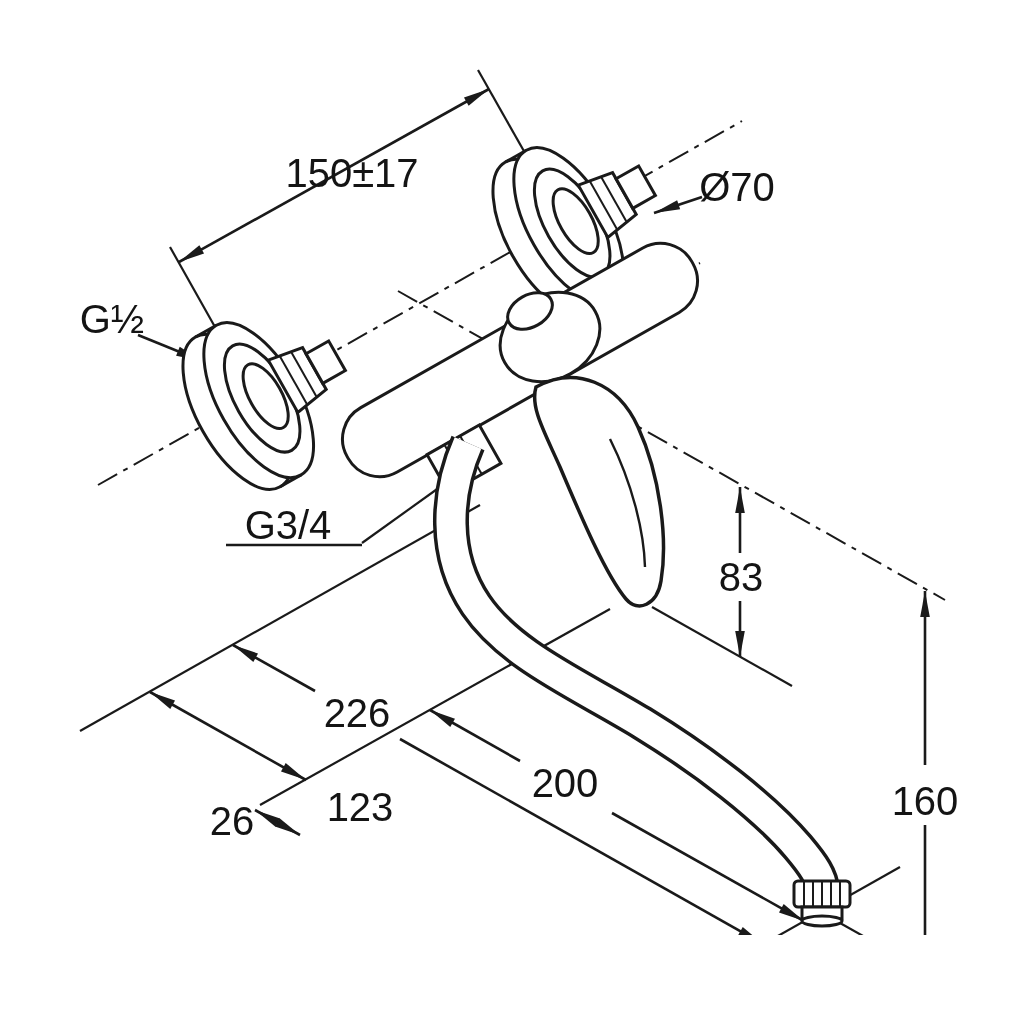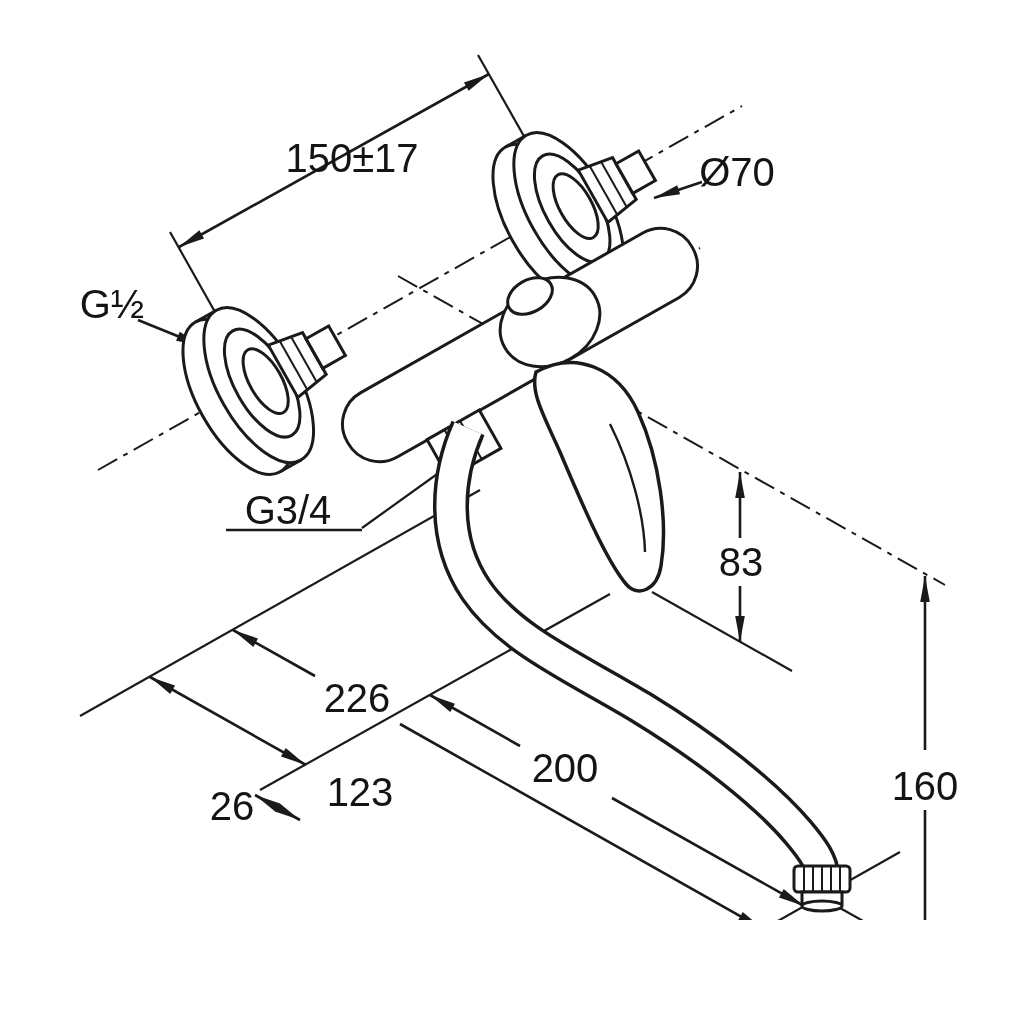--- a/index.html
+++ b/index.html
@@ -2,20 +2,21 @@
 <html><head>
 <meta charset="utf-8">
 <style>
   html,body{margin:0;padding:0;background:#ffffff;}
   .canvas{
     position:relative;
     width:1032px;height:920px;
     background:#ffffff;
     font-family:"Liberation Sans", sans-serif;
     overflow:hidden;
+    margin-top:15px;
   }
   svg{position:absolute;inset:0;display:block;}
   .dimtext{
     font-family:"Liberation Sans", sans-serif;
     font-size:40px;
     fill:#141414;
   }
 </style>
 </head>
 <body>

